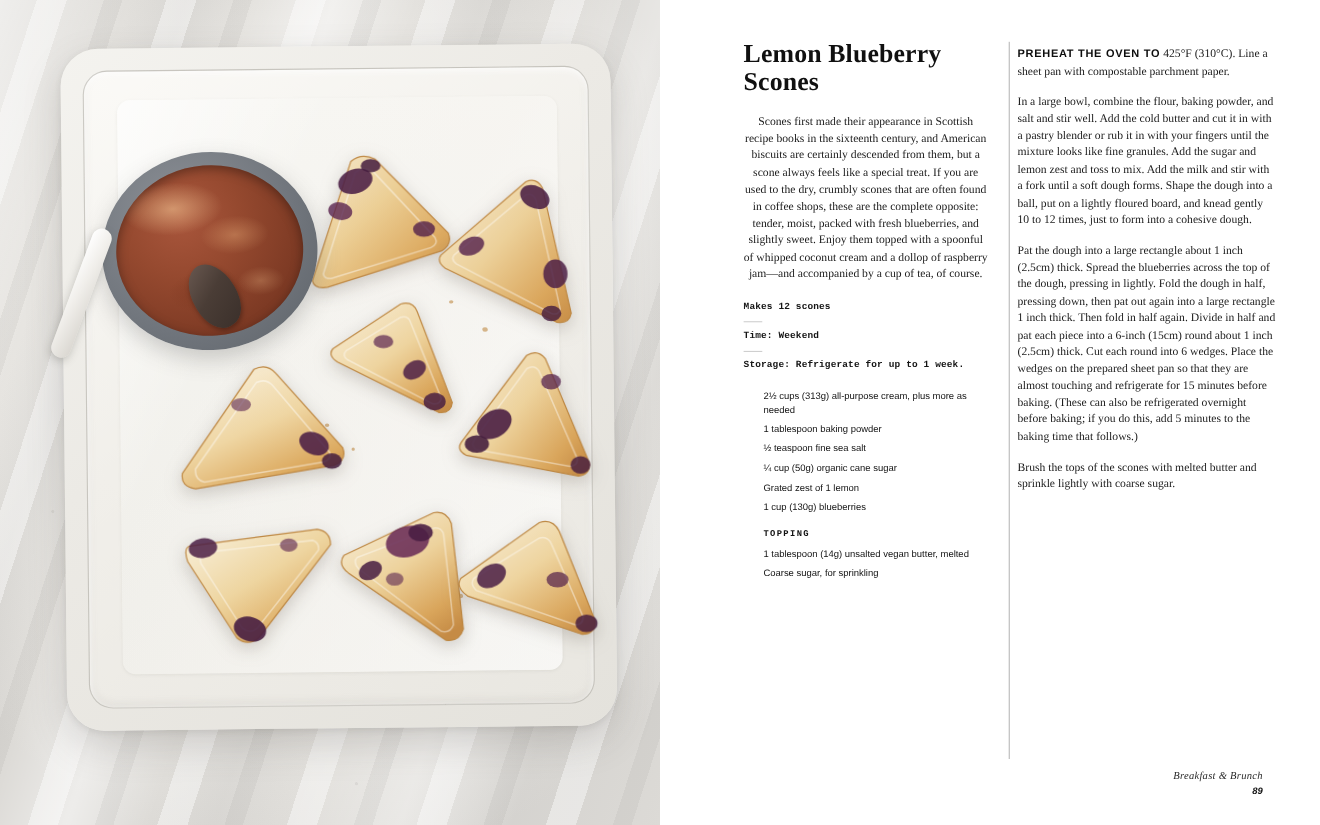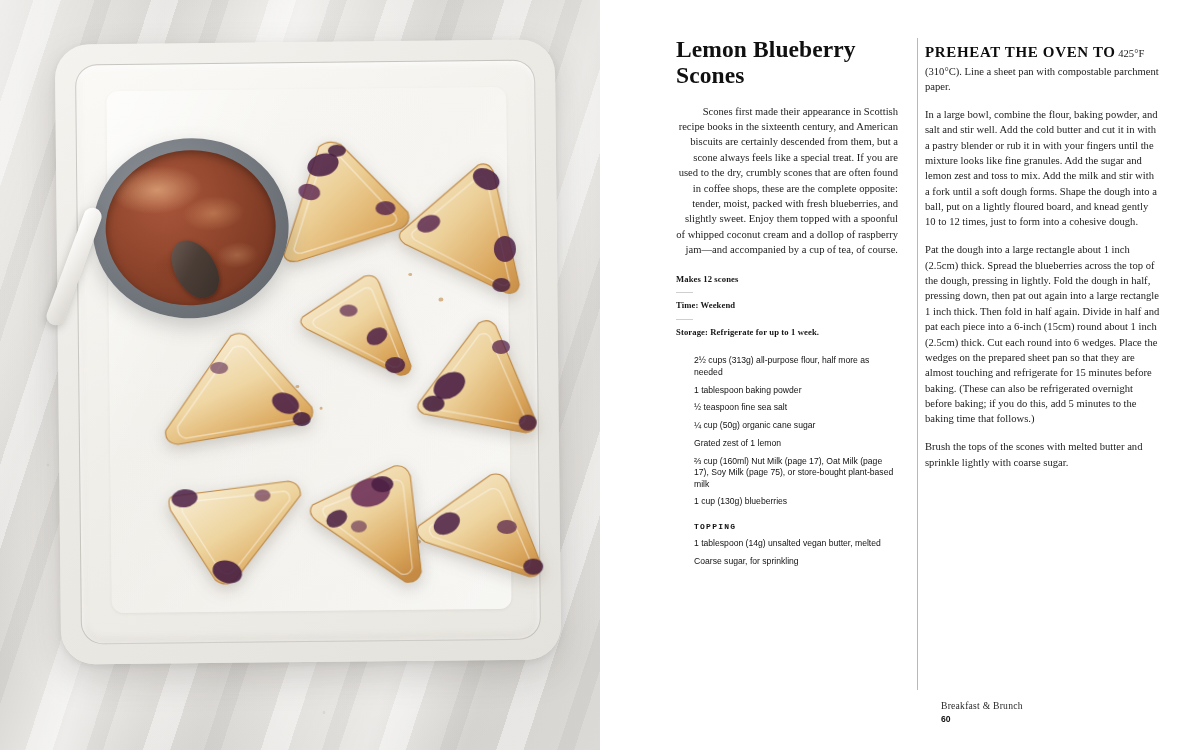--- a/index.html
+++ b/index.html
@@ -199,27 +199,27 @@
     color: #101010;
     line-height: 1.12;
     margin-bottom: 15px;
   }
 
   .headnote {
     font-family: "Liberation Serif", serif;
     font-size: 10.6px;
     line-height: 1.455;
     color: #1b1b1b;
-    text-align: right;
+    text-align: center;
     margin-bottom: 16px;
   }
 
   .meta-block { margin-bottom: 17px; }
   .meta-line {
-    font-family: Liberation Serif, serif;
+    font-family: Liberation Mono, monospace;
     font-size: 8.6px;
     font-weight: 700;
     color: #141414;
     letter-spacing: 0.12px;
     line-height: 1.3;
   }
   .meta-rule {
     width: 17px; height: 1.6px;
     background: #cfcfcf;
     margin: 7px 0 7px 0;
@@ -246,32 +246,33 @@
   .method-step {
     font-family: "Liberation Serif", serif;
     font-size: 10.6px;
     line-height: 1.45;
     color: #1b1b1b;
     margin-bottom: 12.5px;
   }
   .method-step:last-child { margin-bottom: 0; }
 
   .lede {
-    font-family: Liberation Serif, serif;
-    font-size: 15px;
+    font-family: Liberation Sans, sans-serif;
+    font-size: 10px;
     font-weight: 700;
     letter-spacing: 0.65px;
     color: #0d0d0d;
   }
 
   .footer {
     position: absolute;
-    left: 341px; top: 700px;
+    left: 312px; top: 700px;
     width: 236px;
-    text-align: left;
+    text-align: right;
+    font-style: italic;
   }
   .folio-section {
     font-family: "Liberation Serif", serif;
     font-size: 9.6px;
     color: #2a2a2a;
     letter-spacing: 0.25px;
     line-height: 1.35;
   }
   .folio-number {
     font-family: "Liberation Sans", sans-serif;
@@ -477,41 +478,40 @@
 
       <div class="meta-block">
         <div class="meta-line">Makes 12 scones</div>
         <div class="meta-rule"></div>
         <div class="meta-line">Time: Weekend</div>
         <div class="meta-rule"></div>
         <div class="meta-line">Storage: Refrigerate for up to 1 week.</div>
       </div>
 
       <div class="ingredients">
-        <div class="ing-item">2½ cups (313g) all-purpose flour, half more as needed</div>
+        <div class="ing-item">2½ cups (313g) all-purpose cream, plus more as needed</div>
         <div class="ing-item">1 tablespoon baking powder</div>
         <div class="ing-item">½ teaspoon fine sea salt</div>
         <div class="ing-item">¼ cup (50g) organic cane sugar</div>
         <div class="ing-item">Grated zest of 1 lemon</div>
-        <div class="ing-item">⅔ cup (160ml) Nut Milk (page 17), Oat Milk (page 17), Soy Milk (page 75), or store-bought plant-based milk</div>
         <div class="ing-item">1 cup (130g) blueberries</div>
 
         <div class="sub-head">TOPPING</div>
 
         <div class="ing-item">1 tablespoon (14g) unsalted vegan butter, melted</div>
         <div class="ing-item">Coarse sugar, for sprinkling</div>
       </div>
     </div>
 
     <div class="col-right">
       <p class="method-step"><span class="lede">PREHEAT THE OVEN TO</span><span> 425°F (310°C). Line a sheet pan with compostable parchment paper.</span></p>
       <p class="method-step">In a large bowl, combine the flour, baking powder, and salt and stir well. Add the cold butter and cut it in with a pastry blender or rub it in with your fingers until the mixture looks like fine granules. Add the sugar and lemon zest and toss to mix. Add the milk and stir with a fork until a soft dough forms. Shape the dough into a ball, put on a lightly floured board, and knead gently 10 to 12 times, just to form into a cohesive dough.</p>
       <p class="method-step">Pat the dough into a large rectangle about 1 inch (2.5cm) thick. Spread the blueberries across the top of the dough, pressing in lightly. Fold the dough in half, pressing down, then pat out again into a large rectangle 1 inch thick. Then fold in half again. Divide in half and pat each piece into a 6-inch (15cm) round about 1 inch (2.5cm) thick. Cut each round into 6 wedges. Place the wedges on the prepared sheet pan so that they are almost touching and refrigerate for 15 minutes before baking. (These can also be refrigerated overnight before baking; if you do this, add 5 minutes to the baking time that follows.)</p>
       <p class="method-step">Brush the tops of the scones with melted butter and sprinkle lightly with coarse sugar.</p>
     </div>
 
     <div class="footer">
       <div class="folio-section">Breakfast &amp; Brunch</div>
-      <div class="folio-number">60</div>
+      <div class="folio-number">89</div>
     </div>
 
   </div>
 </div>
 
 </body></html>

